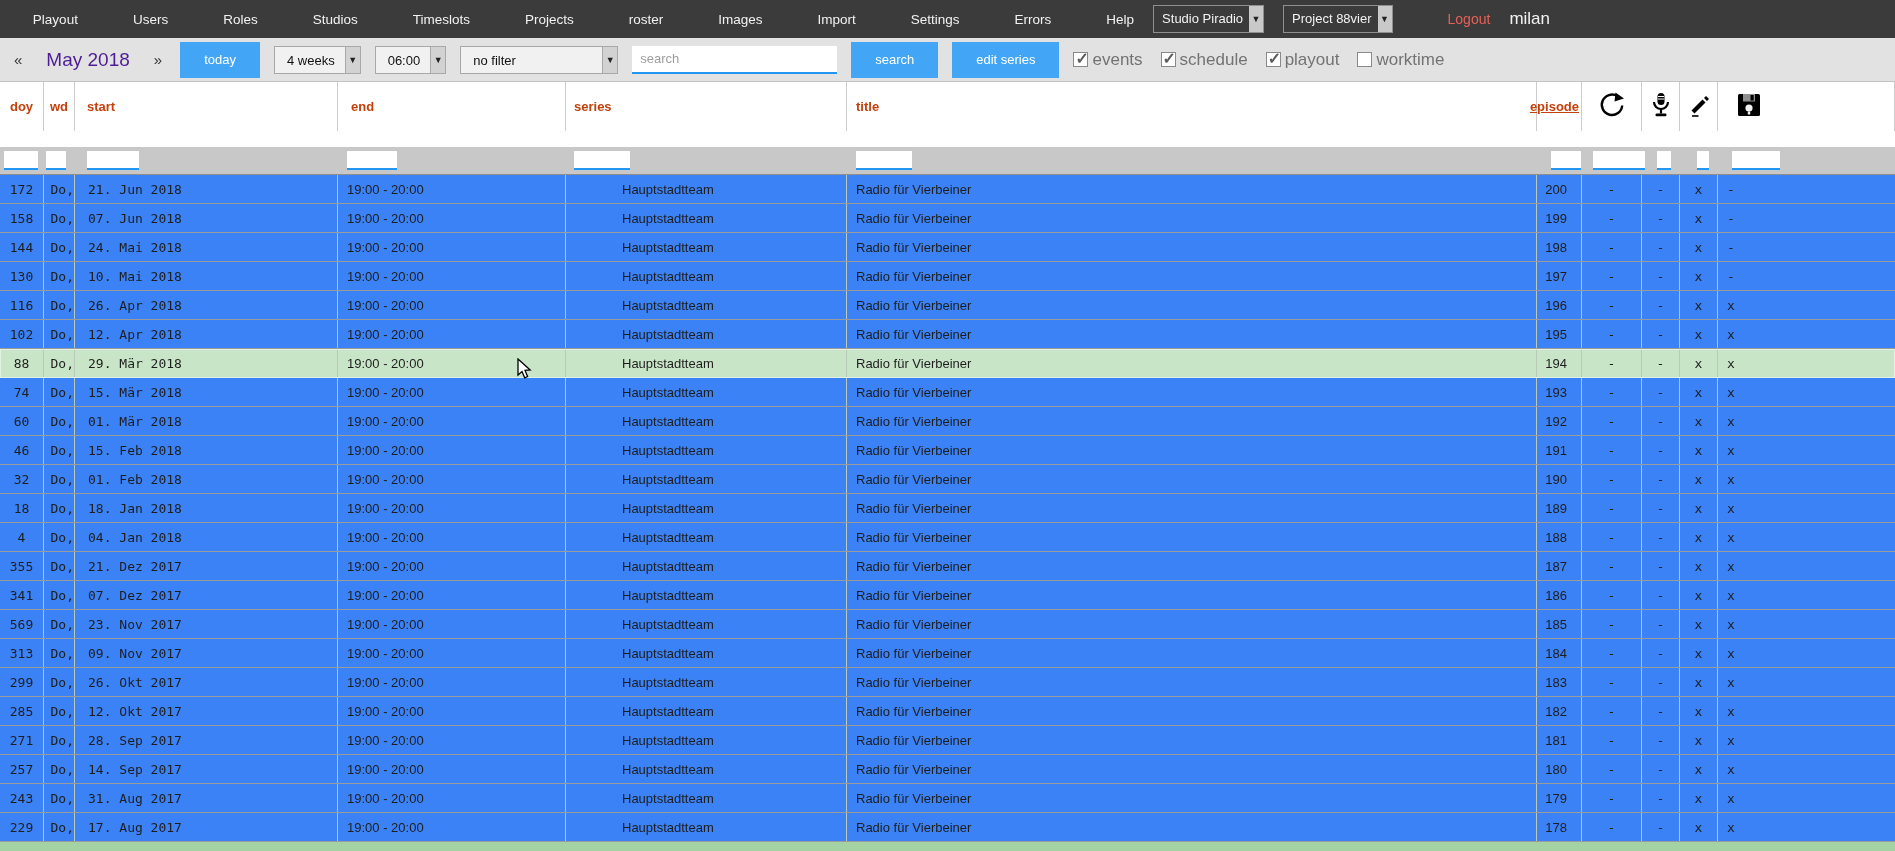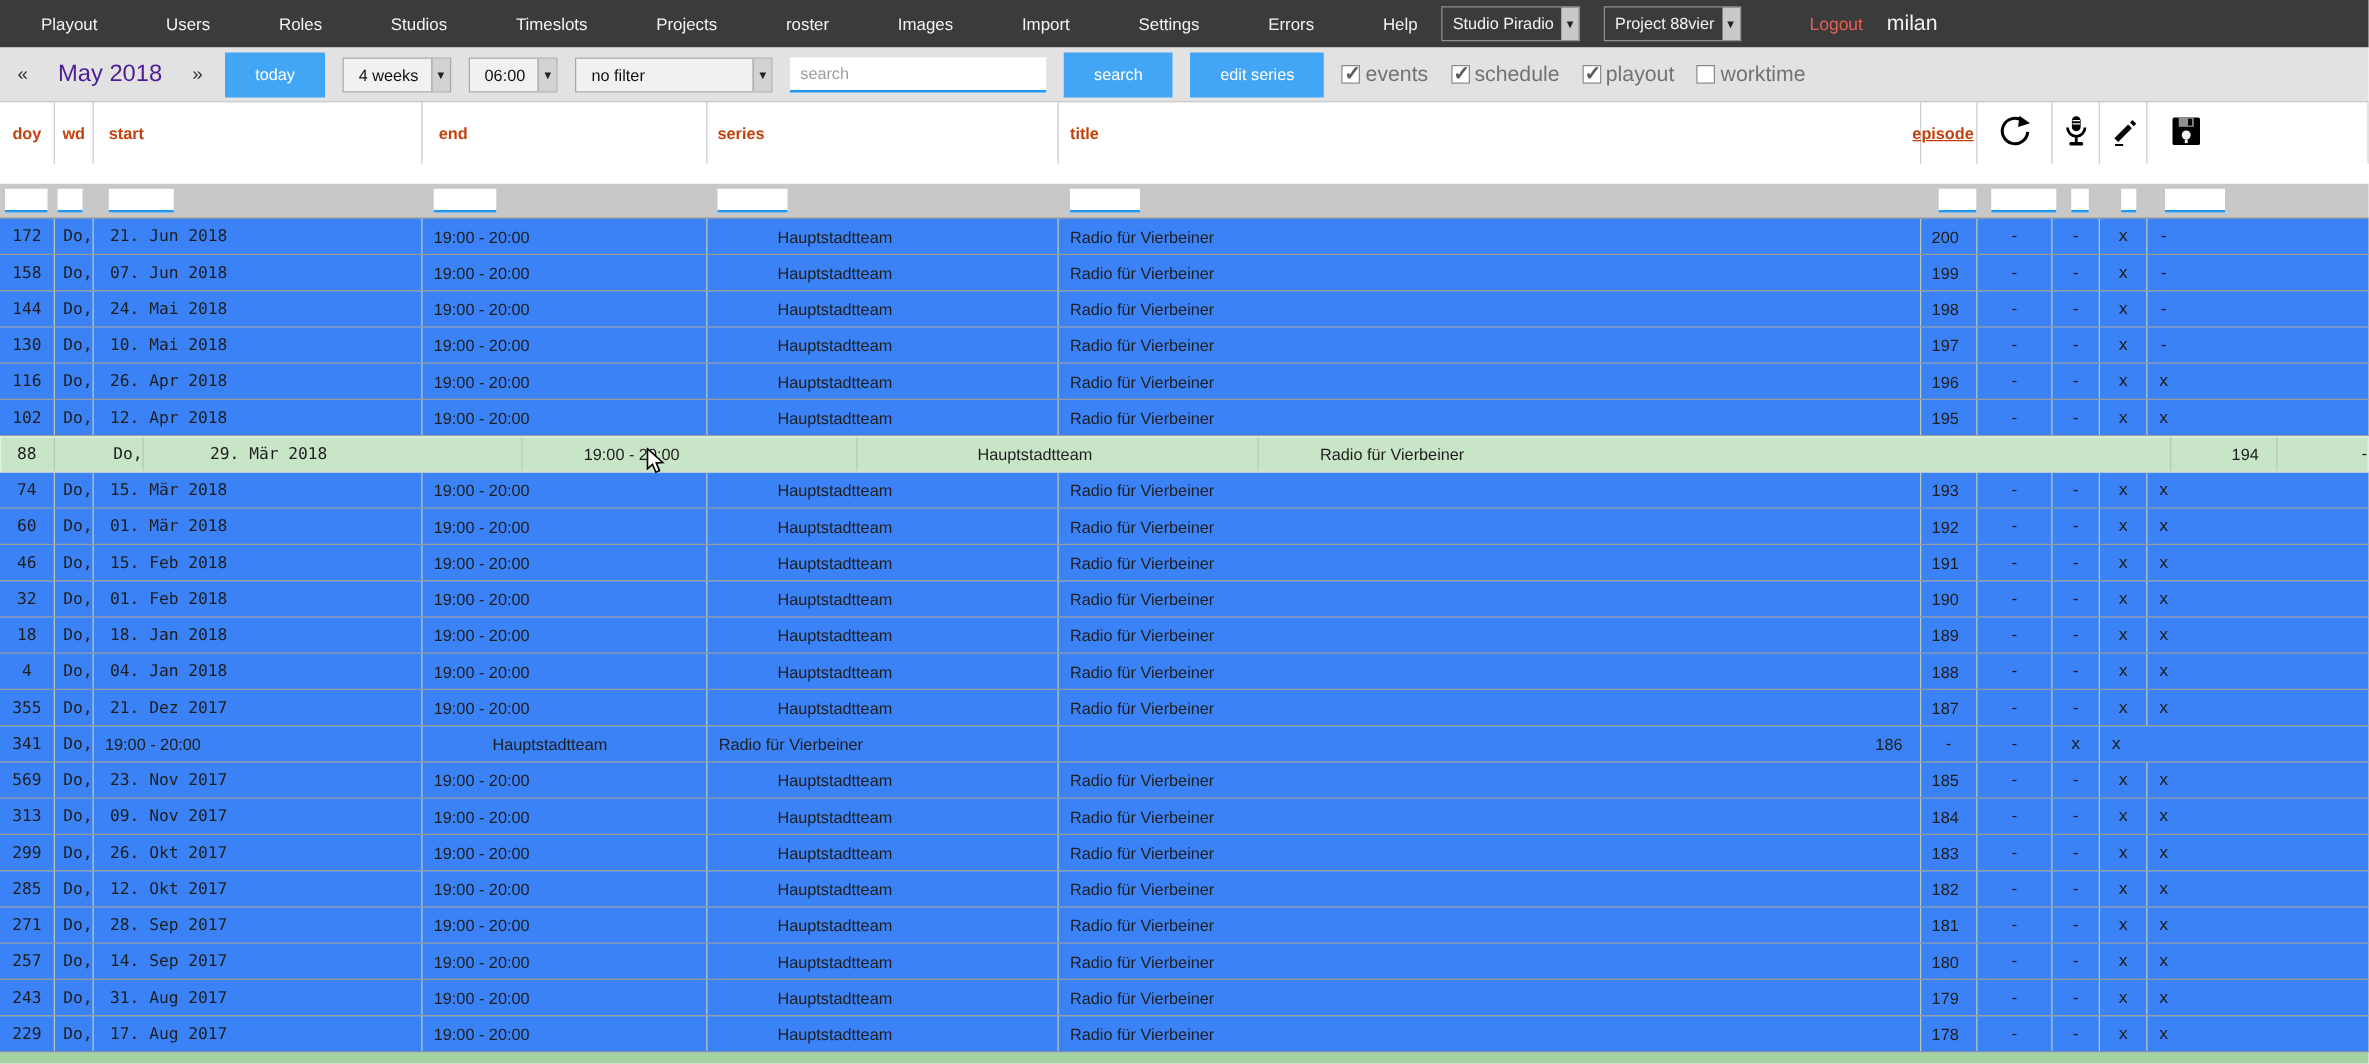--- a/index.html
+++ b/index.html
@@ -75,21 +75,21 @@
   .fi-series  { width:56px; margin-left:8px; }
   .fi-title   { width:56px; margin-left:9px; }
   .fi-episode { width:30px; margin-left:auto; margin-right:1px; }
   .fi-rerun   { width:52px; margin-left:11px; }
   .fi-mic     { width:14px; margin-left:15px; }
   .fi-pencil  { width:12px; margin-left:17px; }
   .fi-floppy  { width:48px; margin-left:14px; }
 
   .trow { height:29px; background:#3b82f6; border-bottom:1px solid #9b9b9b;
           cursor:pointer; }
-  .trow.hovered { background:#c9e5c7; outline:1px solid #e3f1e2; outline-offset:-1px;gap:40px; }
+  .trow.hovered { background:#c9e5c7; outline:1px solid #e3f1e2; outline-offset:-1px; }
   .trow .cell { border-right:1px solid #b9c9b7; display:flex; align-items:center;
                 font-size:13px; color:#1e1e1e; overflow:hidden; }
   .trow .cell:last-child { border-right:none; }
   .mono { font-family:"DejaVu Sans Mono", monospace; font-size:12.5px; }
   .c-doy   { justify-content:center; }
   .c-wd    { justify-content:flex-end; }
   .c-start { padding-left:13px; }
   .c-end   { padding-left:9px; }
   .c-series{ padding-left:8px;margin-left:48px; }
   .c-title { padding-left:9px; }
@@ -441,20 +441,21 @@
     <div class="cell c-title">Radio für Vierbeiner</div>
     <div class="cell c-episode">187</div>
     <div class="cell c-center mono">-</div>
     <div class="cell c-center mono">-</div>
     <div class="cell c-center mono">x</div>
     <div class="cell c-floppy mono">x</div>
   </div>
     <div class="grid-row trow">
     <div class="cell c-doy mono">341</div>
     <div class="cell c-wd mono">Do,</div>
+    <div class="cell c-start mono">07. Dez 2017</div>
     <div class="cell c-end">19:00 - 20:00</div>
     <div class="cell c-series">Hauptstadtteam</div>
     <div class="cell c-title">Radio für Vierbeiner</div>
     <div class="cell c-episode">186</div>
     <div class="cell c-center mono">-</div>
     <div class="cell c-center mono">-</div>
     <div class="cell c-center mono">x</div>
     <div class="cell c-floppy mono">x</div>
   </div>
     <div class="grid-row trow">

